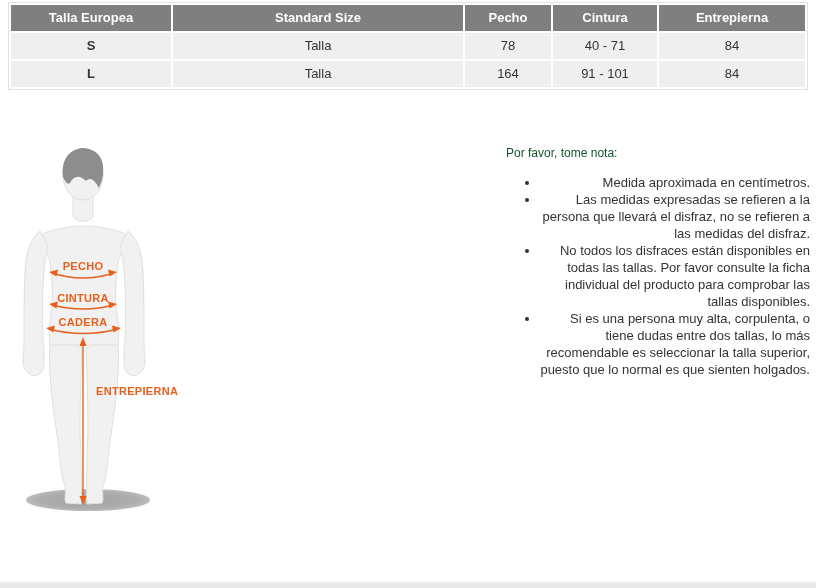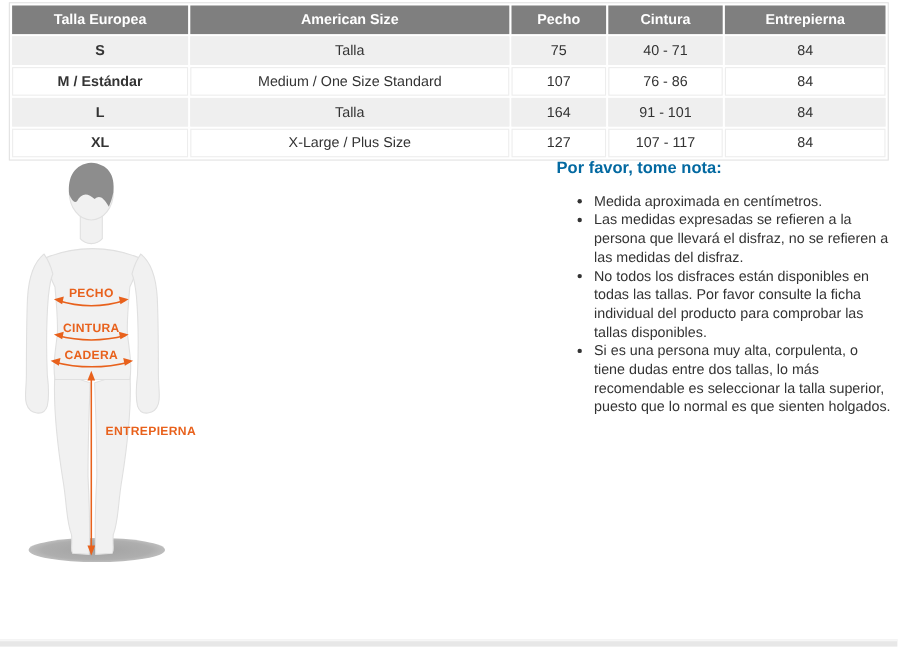--- a/index.html
+++ b/index.html
@@ -27,23 +27,23 @@
 
   
   .figure { position: absolute; left: 10px; top: 143px; width: 230px; height: 435px; }
   .fig-label { font: bold 11px "Liberation Sans", sans-serif; fill: #e8611c; letter-spacing: .3px; }
   .fig-stroke { stroke: #e8611c; stroke-width: 1.4; fill: none; }
   .fig-fill { fill: #e8611c; }
   .body-part { fill: #f1f1f1; stroke: #e0e0e0; stroke-width: 1; }
 
   
   .notes { position: absolute; left: 506px; top: 145px; width: 304px; color: #333; }
-  .notes h3 { font-size: 15px; line-height: 16px; color: #0369a1; font-weight: bold; }
+  .notes h3 { font-size: 12px; line-height: 16px; color: #14532d; font-weight: normal; }
   .notes ul { margin-top: 13px; padding-left: 34px; }
-  .notes li { font-size: 13px; line-height: 17px; margin: 0; }
+  .notes li { font-size: 13px; line-height: 17px; margin: 0; text-align: right; }
 
   
   .hscrollbar {
     position: absolute; left: 0; right: 0; bottom: 0; height: 7px;
     background: #e7e7e7; border-top: 2px solid #f6f6f6;
   }
 </style>
 </head>
 <body>
 
@@ -54,53 +54,39 @@
       <colgroup>
         <col style="width:160px">
           <col style="width:290px">
           <col style="width:86px">
         <col style="width:104px">
           <col style="width:146px">
       </colgroup>
       <thead>
         <tr>
           <th>Talla Europea</th>
-          <th>American Size</th>
+          <th>Standard Size</th>
           <th>Pecho</th>
           <th>Cintura</th>
           <th>Entrepierna</th>
         </tr>
       </thead>
       <tbody>
         <tr class="alt">
           <td class="talla">S</td>
           <td>Talla</td>
-          <td>75</td>
+          <td>78</td>
           <td>40 - 71</td>
-          <td>84</td>
-        </tr>
-        <tr>
-          <td class="talla">M / Estándar</td>
-          <td>Medium / One Size Standard</td>
-          <td>107</td>
-          <td>76 - 86</td>
           <td>84</td>
         </tr>
         <tr class="alt">
           <td class="talla">L</td>
           <td>Talla</td>
           <td>164</td>
           <td>91 - 101</td>
-          <td>84</td>
-        </tr>
-        <tr>
-          <td class="talla">XL</td>
-          <td>X-Large / Plus Size</td>
-          <td>127</td>
-          <td>107 - 117</td>
           <td>84</td>
         </tr>
       </tbody>
     </table>
   </div>
 
   <div class="figure">
     <svg width="230" height="435" viewBox="0 0 230 435">
       <defs>
         <radialGradient id="shadowGrad" cx="50%" cy="50%" r="50%">

